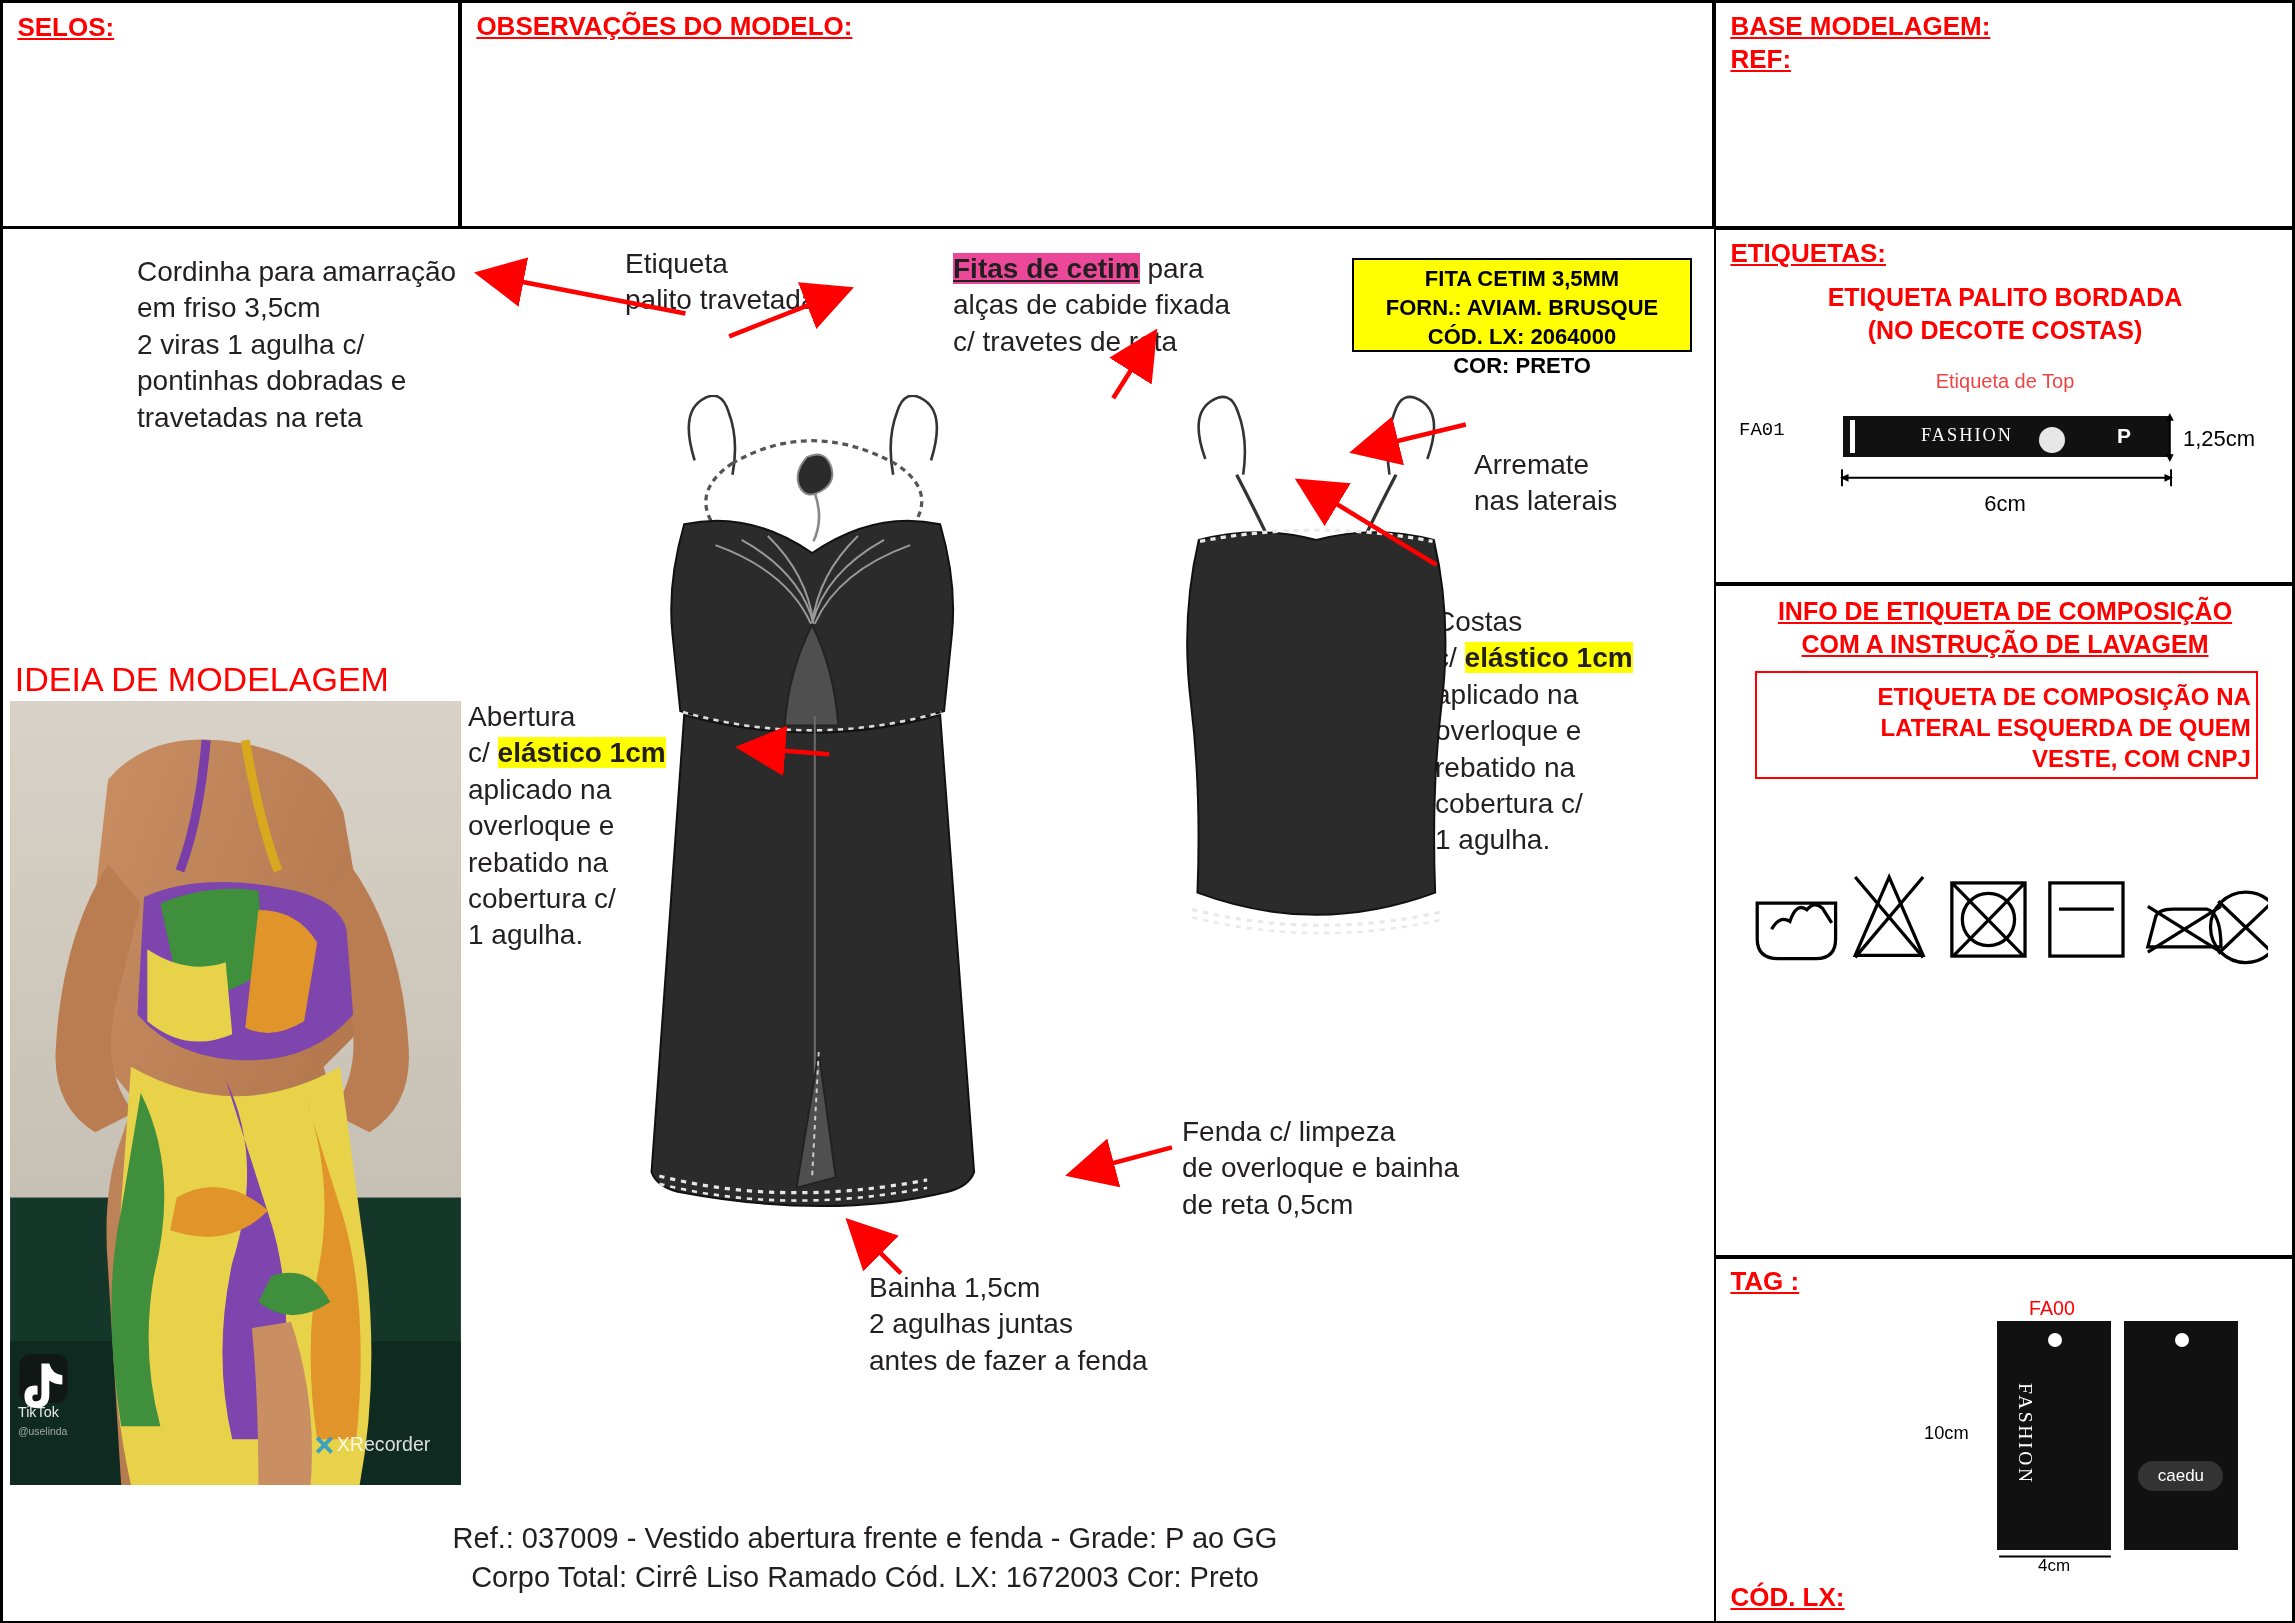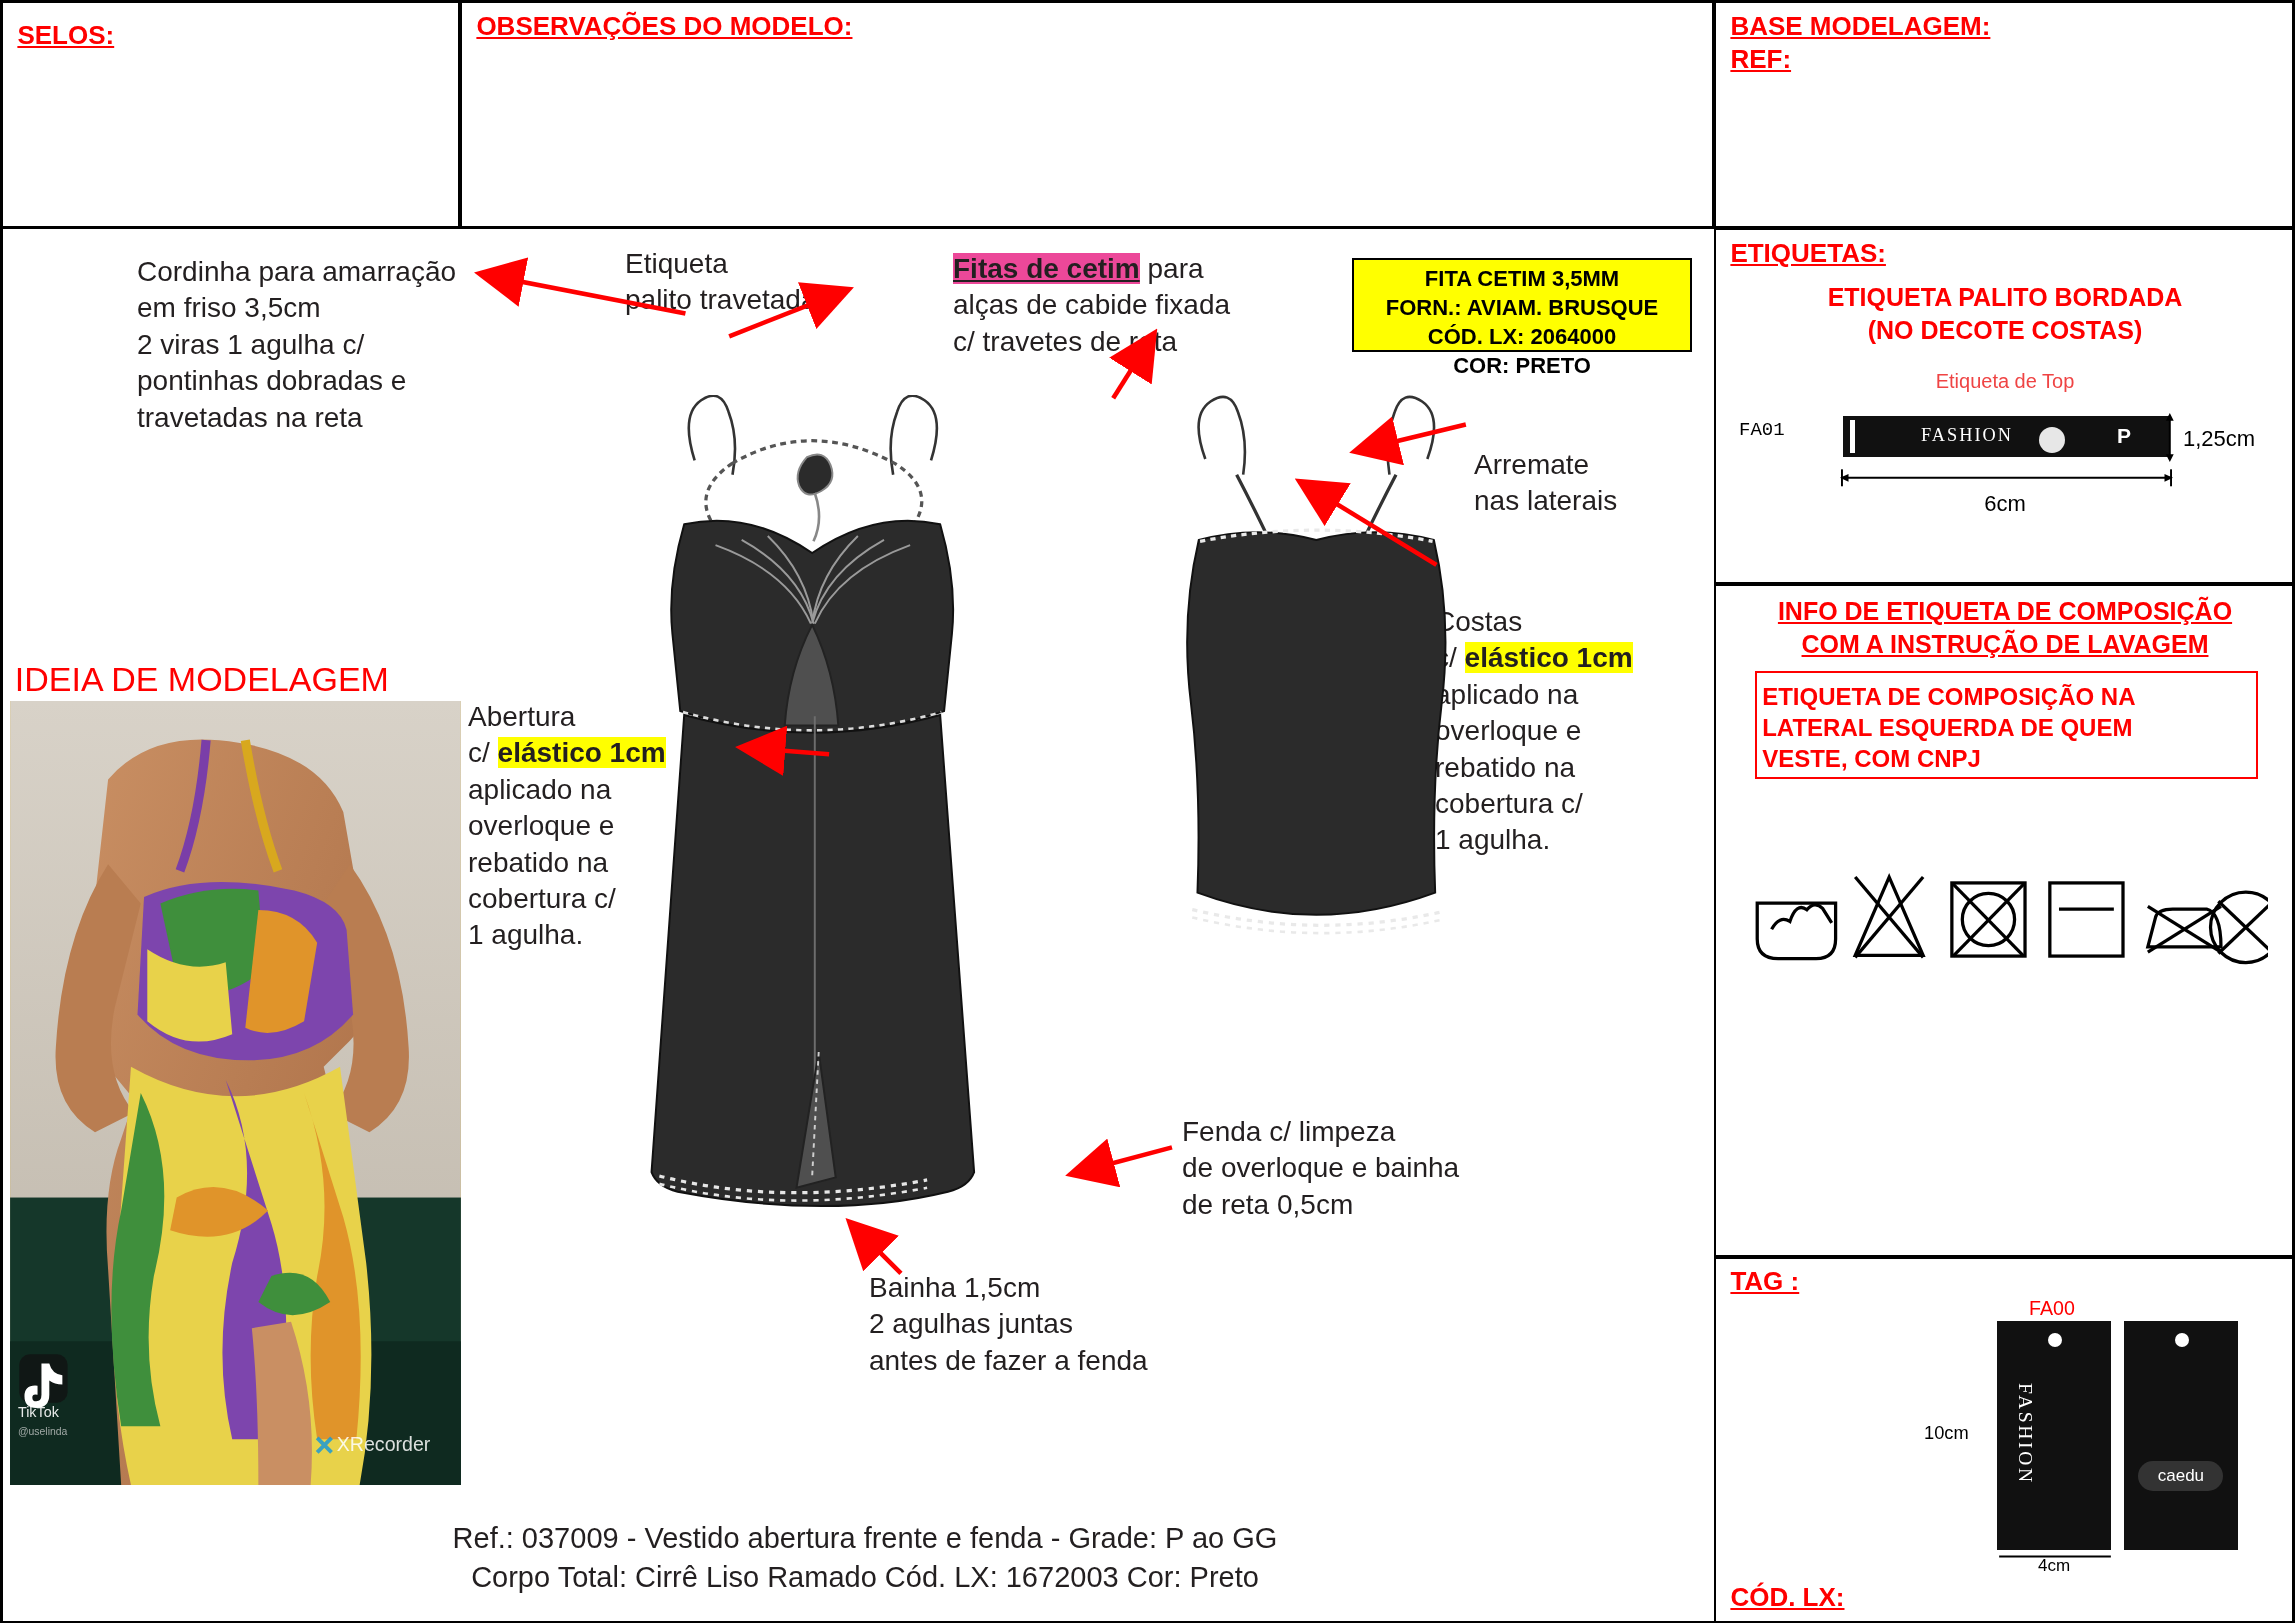--- a/index.html
+++ b/index.html
@@ -17,32 +17,32 @@
   .bx{position:absolute;box-sizing:border-box;border:2.6px solid #000;}
   .hdr{font-size:26px;font-weight:bold;color:#ff0000;text-decoration:underline;}
   .txt{font-size:28px;color:#231f20;line-height:1.30;}
   .hl{background:#ffff00;font-weight:bold;}
   .hl-ul{background:#ec4899;font-weight:bold;text-decoration:underline;}
   .yellowbox{
     background:#ffff00;border:2px solid #000;box-sizing:border-box;
     text-align:center;font-weight:bold;font-size:22px;line-height:1.32;padding:3.9px 5.2px;
   }
   .redbox{border:2.6px solid #ff0000;box-sizing:border-box;color:#ff0000;font-weight:bold;
-    text-align:left;font-size:24px;line-height:1.30;padding:7.8px 5.2px;}
+    text-align:right;font-size:24px;line-height:1.30;padding:7.8px 5.2px;}
   .ctr{text-align:center;}
   svg{display:block;}
   .bottomtxt{font-size:29px;color:#231f20;text-align:center;line-height:1.35;}
 </style>
 </head>
 <body>
 
 <div id="sheet">
 
   <div class="bx" style="left:0px;top:0px;width:457px;height:225px;border-top:none;border-left:none;">
-    <div class="hdr abs" style="left:14.4px;top:17px;">SELOS:</div>
+    <div class="hdr abs" style="left:14.4px;top:9px;">SELOS:</div>
   </div>
 
   <div class="bx" style="left:457px;top:0px;width:1254px;height:225px;border-top:none;">
     <div class="hdr abs" style="left:14.4px;top:7.8px;">OBSERVAÇÕES DO MODELO:</div>
   </div>
 
   <div class="bx" style="left:1711px;top:0px;width:580px;height:225px;border-top:none;border-right:none;">
     <div class="hdr abs" style="left:14.4px;top:7.8px;">BASE MODELAGEM:</div>
     <div class="hdr abs" style="left:14.4px;top:41px;">REF:</div>
   </div>

